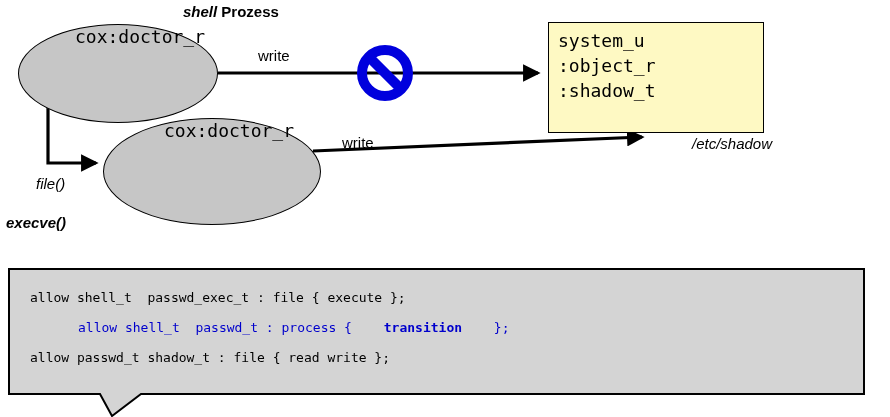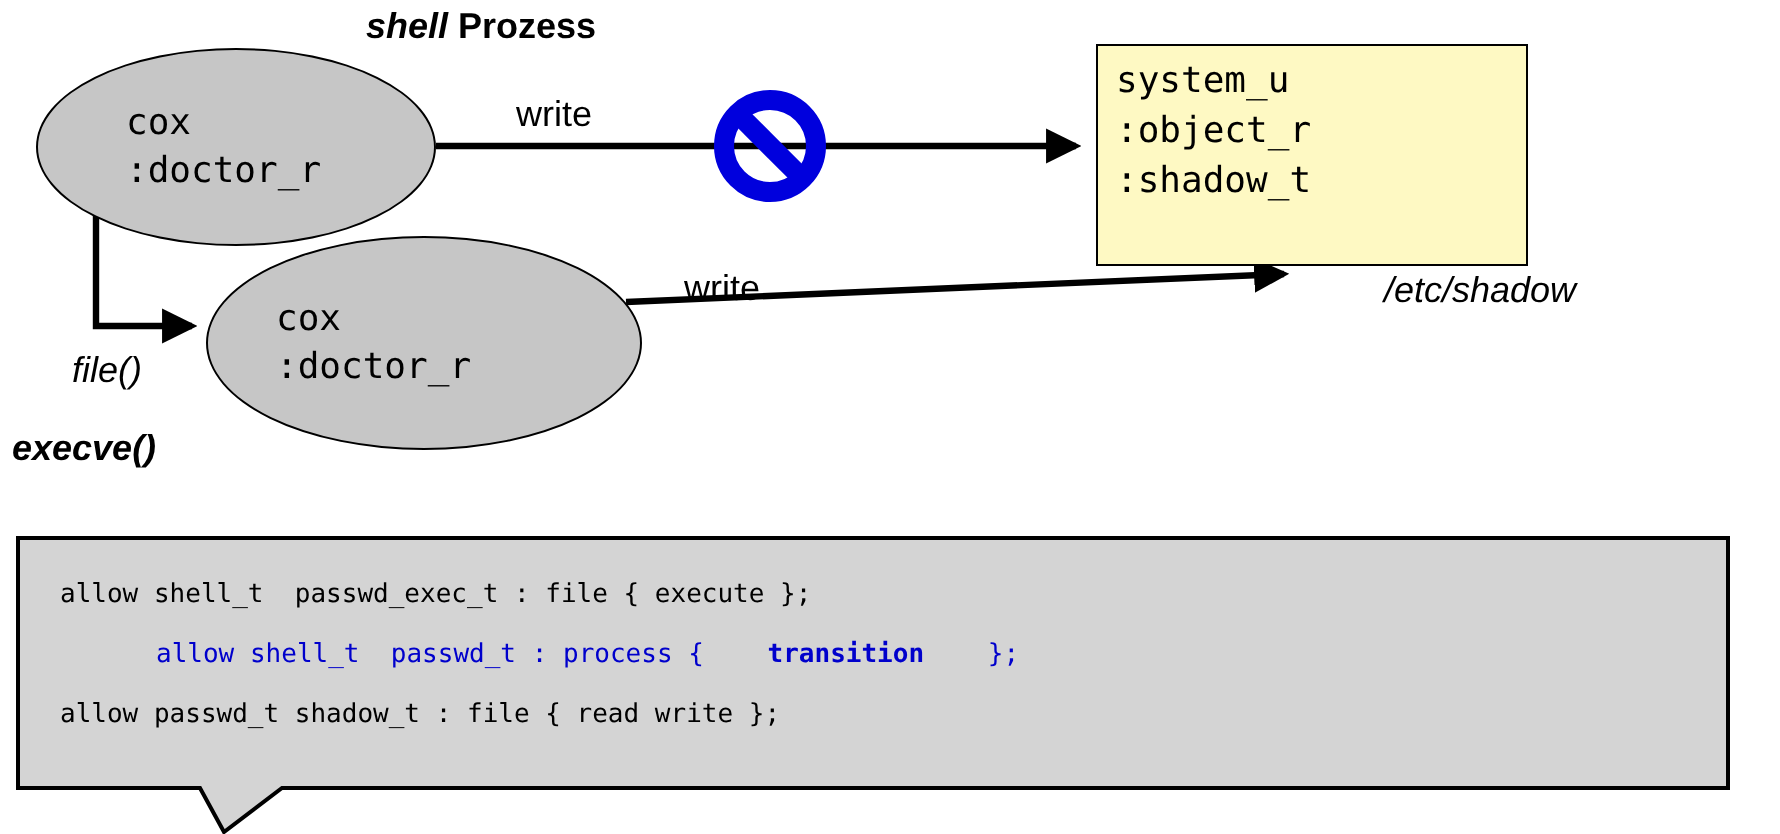--- a/index.html
+++ b/index.html
@@ -9,38 +9,38 @@
     font-family:"Liberation Sans", sans-serif;
   }
   svg.overlay { position:absolute; left:0; top:0; width:890px; height:417px; }
   .blue { color:#0000cc; }
   .b    { font-weight:bold; }
   .i    { font-style:italic; }
   .bi   { font-weight:bold; font-style:italic; }
 
   .node-ellipse {
     position:absolute; background:#c6c6c6; border:1.6px solid #000;
-    border-radius:50%; display:flex; flex-direction:column; justify-content:center;
+    border-radius:50%; display:flex; flex-direction:row; justify-content:center;
     box-sizing:border-box; z-index:2;
   }
   .node-ellipse .line, .node-rect .line {
     font-family:"DejaVu Sans Mono", monospace; font-size:18px; line-height:24px;
     white-space:pre; color:#000;
   }
   #shell-node  { left:18px;  top:24px;  width:200px; height:99px;  padding-left:44px; }
   #passwd-node { left:103px; top:118px; width:218px; height:107px; padding-left:34px; }
 
   .node-rect {
     position:absolute; background:#fef9c3; border:1.6px solid #000;
     box-sizing:border-box; z-index:2; padding:5px 9px;
   }
   #shadow-node { left:548px; top:22px; width:216px; height:111px; }
   #shadow-node .line { line-height:25px; }
 
-  .lbl { position:absolute; font-size:18px; color:#000; z-index:3; white-space:pre; }
+  .lbl { position:absolute; font-size:15px; color:#000; z-index:3; white-space:pre; }
 
   #shell-title   { left:183px; top:3px;  font-weight:bold; }
   #write-top     { left:258px; top:47px; }
   #write-bottom  { left:342px; top:134px; }
   #fork-label    { left:36px;  top:175px; font-style:italic; }
   #execve-label  { left:6px;   top:214px; font-style:italic;font-weight:bold; }
   #etc-shadow    { left:692px; top:135px; font-style:italic; }
   #passwd-caption{ left:263px; top:222px; }
 
   #code-text {

